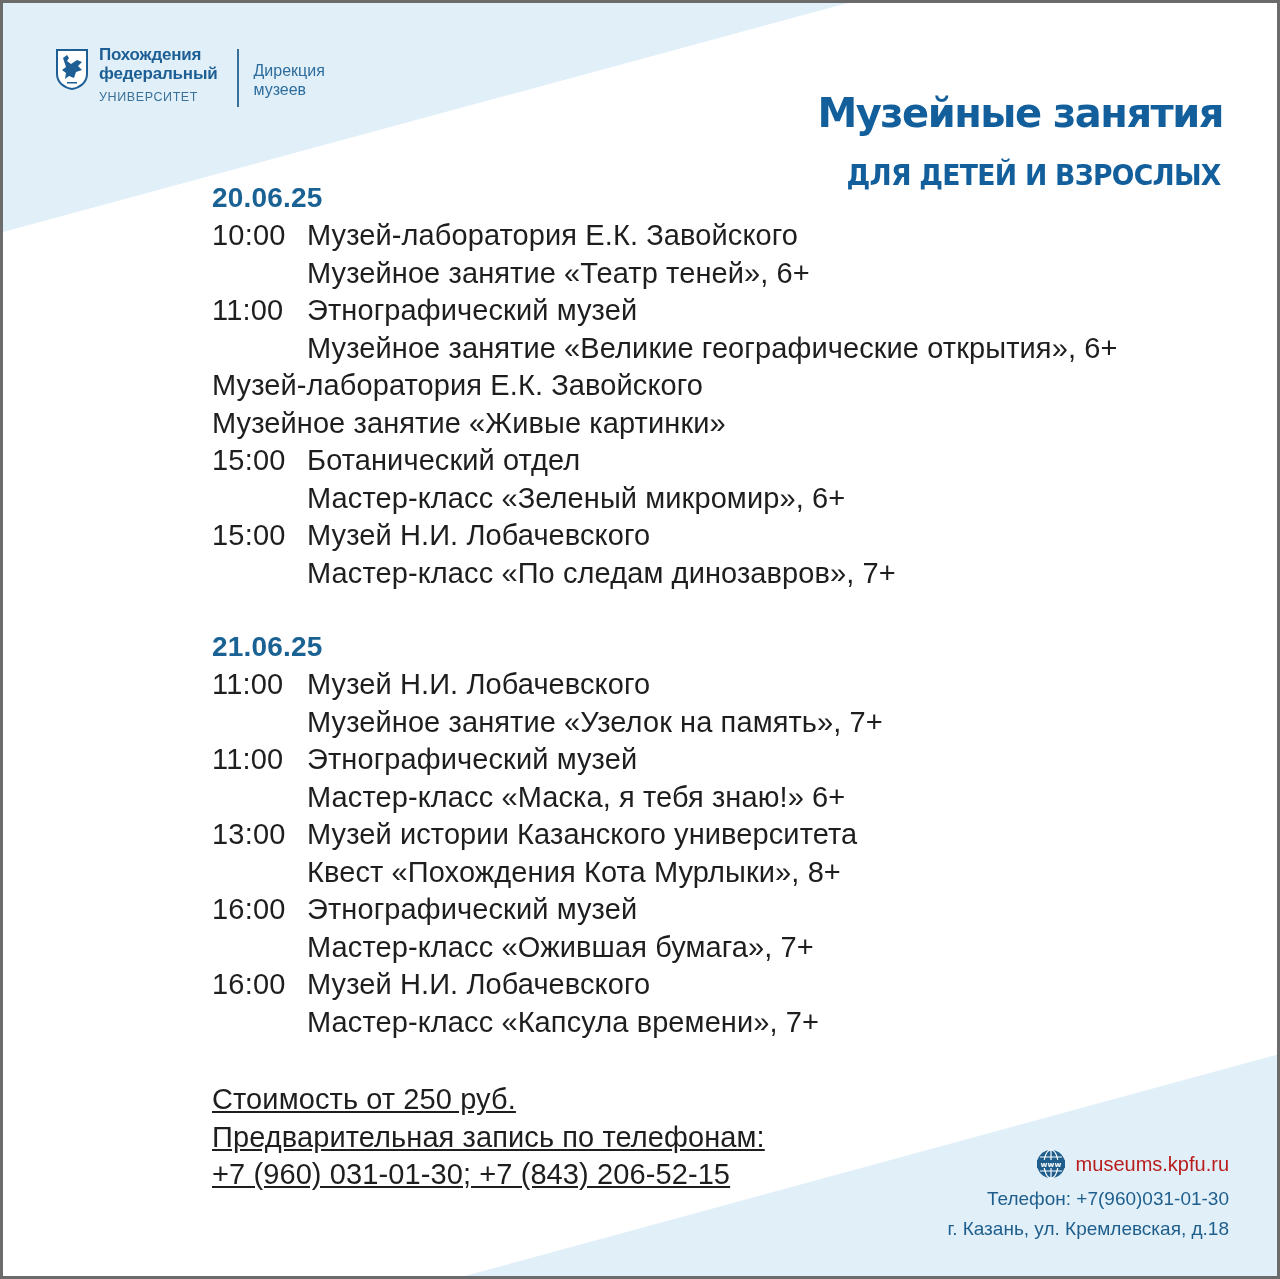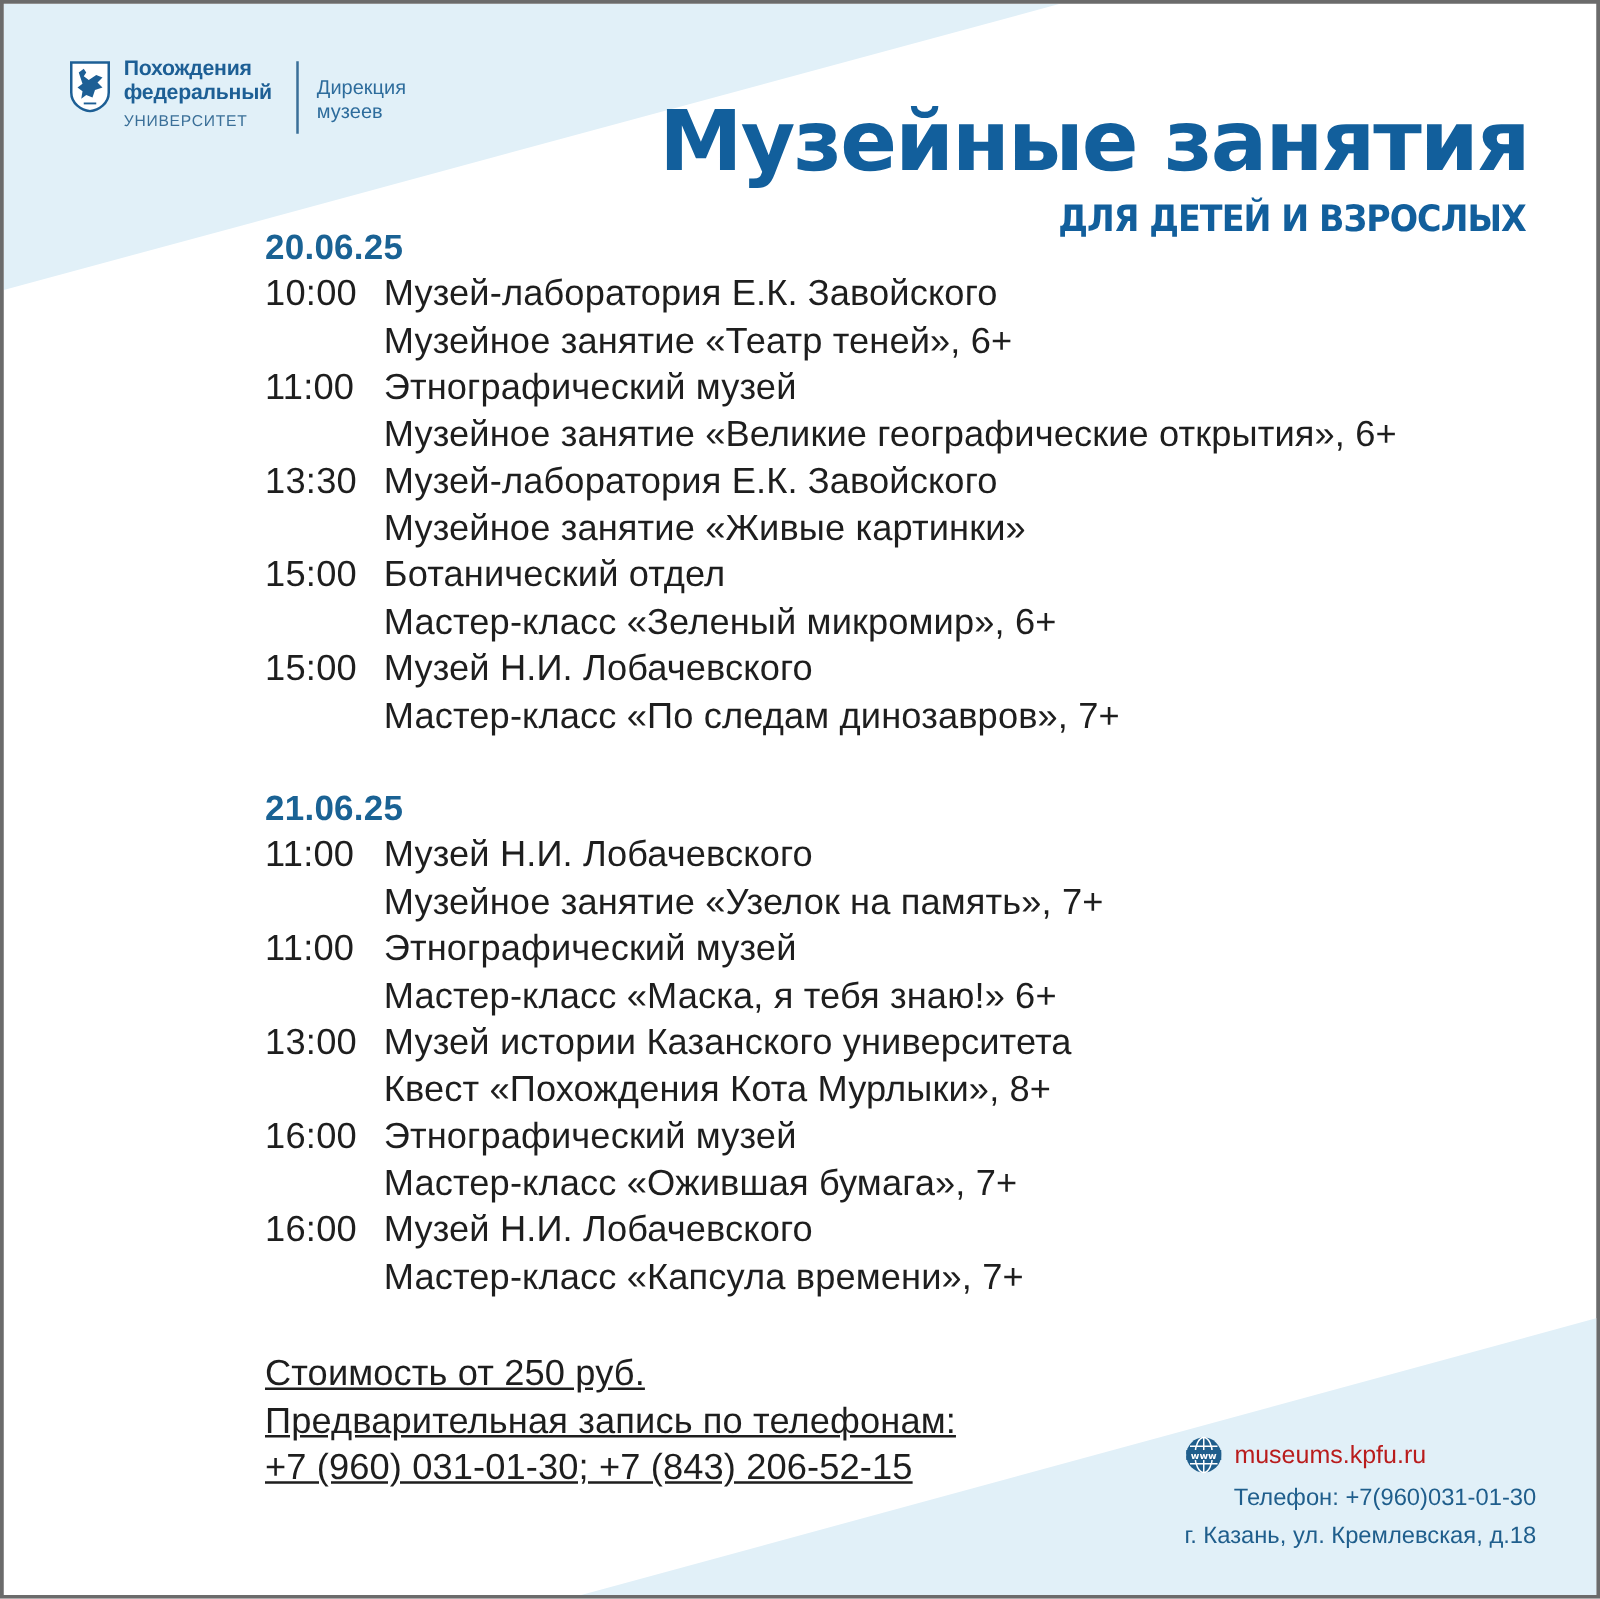--- a/index.html
+++ b/index.html
@@ -26,21 +26,21 @@
     .uni { margin-left: 10px; color: #1d5f95; }
     .uni .l1, .uni .l2 { font-family: "Liberation Sans", sans-serif; font-weight: 700; font-size: 17px; line-height: 19px; letter-spacing: -0.2px; }
     .uni .l3 { font-size: 12.5px; line-height: 16px; margin-top: 6px; letter-spacing: 0.6px; color: #3a6f98; }
     .divider { width: 2px; height: 58px; background: #3a6f98; margin: 4px 14px 0 20px; }
     .dir { color: #2d6c9c; font-size: 16px; line-height: 19px; margin-top: 16px; }
 
     
     .title {
       position: absolute; right: 54px; top: 72px;
       font-family: "DejaVu Sans", sans-serif; font-weight: 700;
-      font-size: 67px; letter-spacing: -1.5px; color: #125f9c; line-height: 76px;
+      font-size: 40px; letter-spacing: -1.5px; color: #125f9c; line-height: 76px;
       white-space: nowrap;
     }
     .subtitle {
       position: absolute; right: 56px; top: 152px;
       font-family: "DejaVu Sans", sans-serif; font-weight: 700;
       font-size: 29px; letter-spacing: -0.8px; color: #125f9c; line-height: 40px;
       transform: scaleX(0.92); transform-origin: right center;
       white-space: nowrap;
     }
 
@@ -55,21 +55,21 @@
     .event { display: flex; }
     .time { width: 95px; font-size: 29px; line-height: 37.5px; font-family: "Liberation Sans", sans-serif; letter-spacing: 0.2px; }
     .lines { display: flex; flex-direction: column; }
     .line { font-size: 29px; line-height: 37.5px; font-family: "Liberation Sans", sans-serif; white-space: nowrap; letter-spacing: 0.1px; }
 
     .info { position: absolute; left: 209px; top: 1078px; color: #1e1e1e; }
     .info .line { font-size: 29px; line-height: 37.5px; text-decoration: underline; }
 
     
     .contacts { position: absolute; right: 48px; top: 1146px; text-align: right; color: #1f5e8c; font-family: "Liberation Sans", sans-serif; }
-    .site-row { display: flex; align-items: center; height: 30px; }
+    .site-row { display: flex; justify-content: flex-end; align-items: center; height: 30px; }
     .globe { width: 30px; height: 30px; margin-right: 10px; }
     .site { font-size: 20px; color: #b91c1c; }
     .phone { font-size: 19px; line-height: 30px; margin-top: 5px; }
     .addr { font-size: 19px; line-height: 30px; }
   </style>
 </head>
 <body>
 
 <div class="frame">
 
@@ -112,21 +112,20 @@
         </div>
       </div>
       <div class="event">
         <div class="time">11:00</div>
         <div class="lines">
           <div class="line">Этнографический музей</div>
           <div class="line">Музейное занятие «Великие географические открытия», 6+</div>
         </div>
       </div>
       <div class="event">
-        <div class="time">13:30</div>
         <div class="lines">
           <div class="line">Музей-лаборатория Е.К. Завойского</div>
           <div class="line">Музейное занятие «Живые картинки»</div>
         </div>
       </div>
       <div class="event">
         <div class="time">15:00</div>
         <div class="lines">
           <div class="line">Ботанический отдел</div>
           <div class="line">Мастер-класс «Зеленый микромир», 6+</div>

